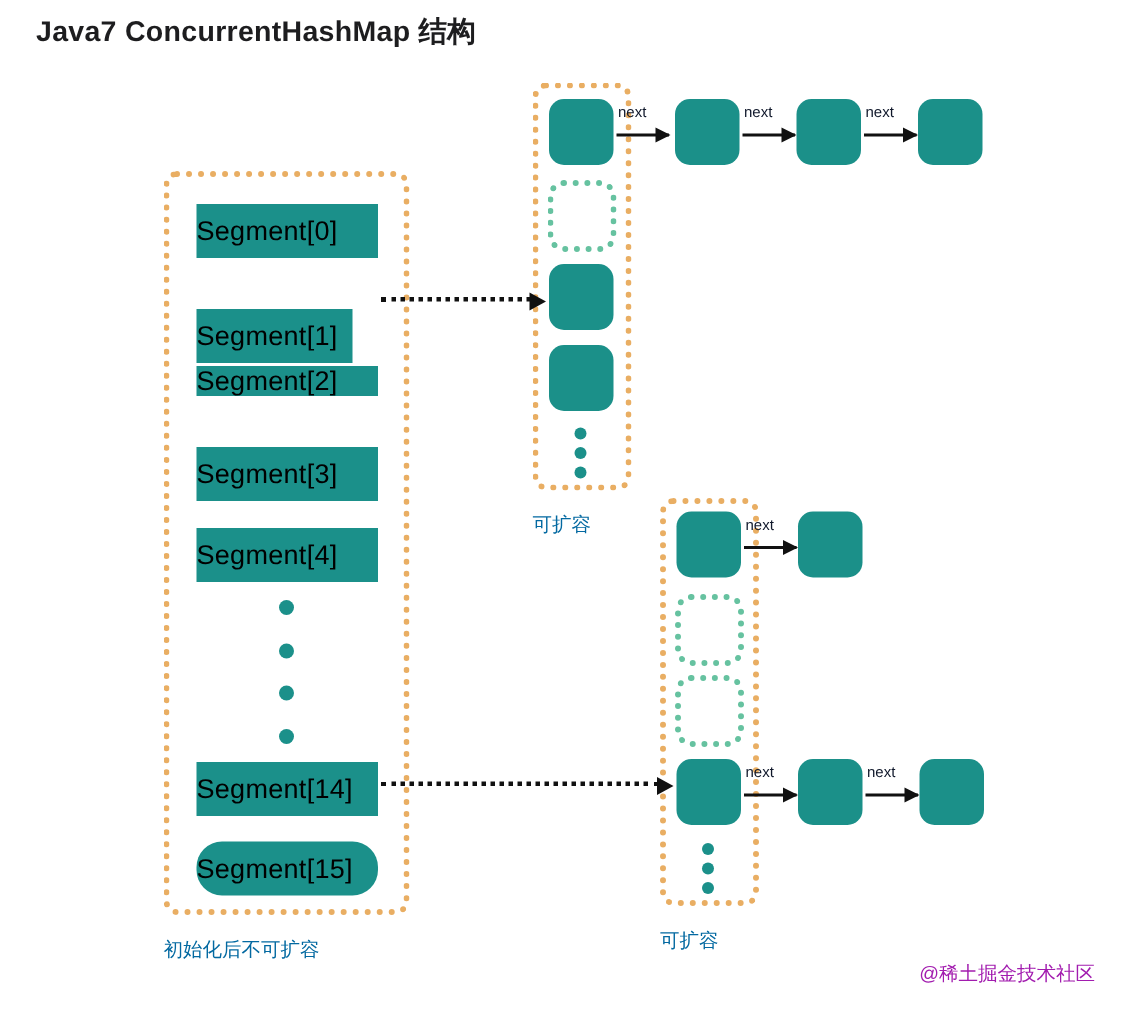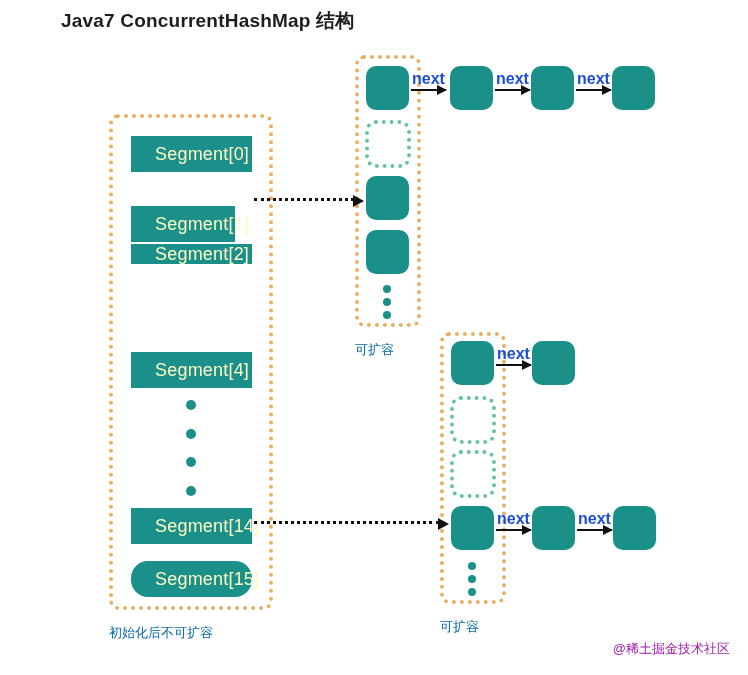--- a/index.html
+++ b/index.html
@@ -21,21 +21,20 @@
   
   .title {
     position: absolute;
     left: 24px;
     top: 8px;
     font-size: 19px;
     font-weight: bold;
     color: #1d1d1f;
     letter-spacing: 0.2px;
     white-space: nowrap;
-    margin-left: 37px;
   }
 
   
   .dashed-orange {
     position: absolute;
     border: 4px dotted #e9ae63;
     border-radius: 9px;
     box-sizing: border-box;
     background: transparent;
   }
@@ -44,25 +43,25 @@
     border: 4px dotted #66c2a0;
     border-radius: 11px;
     box-sizing: border-box;
     background: transparent;
   }
 
   
   .segment {
     position: absolute;
     background: #1b908a;
-    color: #fef9c3;
+    color: #000000;
     font-size: 18px;
     display: flex;
     align-items: center;
-    padding-left: 24px;
+    padding-left: 0;
     box-sizing: border-box;
     letter-spacing: 0.2px;
   }
 
   
   .node {
     position: absolute;
     background: #1b9089;
     border-radius: 10px;
     box-sizing: border-box;
@@ -100,23 +99,23 @@
     right: -1px;
     top: -4px;
     width: 0;
     height: 0;
     border-top: 5px solid transparent;
     border-bottom: 5px solid transparent;
     border-left: 10px solid #111111;
   }
   .next-label {
     position: absolute;
-    font-size: 16px;
-    font-weight: bold;
-    color: #1d4ed8;
+    font-size: 10px;
+    font-weight: normal;
+    color: #0f172a;
     white-space: nowrap;
   }
 
   
   .arrow-dotted {
     position: absolute;
     height: 0;
     border-top: 3px dotted #111111;
   }
   .arrow-dotted::after {
@@ -155,20 +154,21 @@
 
 <div id="canvas">
 
   <div class="title">Java7 ConcurrentHashMap 结构</div>
 
   <div class="dashed-orange" style="left:109px; top:114px; width:164px; height:496px;"></div>
 
   <div class="segment" style="left:131px; top:136px; width:121px; height:36px;">Segment[0]</div>
   <div class="segment" style="left:131px; top:206px; width:104px; height:36px;">Segment[1]</div>
   <div class="segment" style="left:131px; top:244px; width:121px; height:20px;">Segment[2]</div>
+  <div class="segment" style="left:131px; top:298px; width:121px; height:36px;">Segment[3]</div>
   <div class="segment" style="left:131px; top:352px; width:121px; height:36px;">Segment[4]</div>
 
   <div class="dots" style="left:186px; top:400px; width:10px; height:96px;">
     <i></i>
       <i></i>
       <i></i>
       <i></i>
   </div>
 
   <div class="segment" style="left:131px; top:508px; width:121px; height:36px;">Segment[14]</div>

